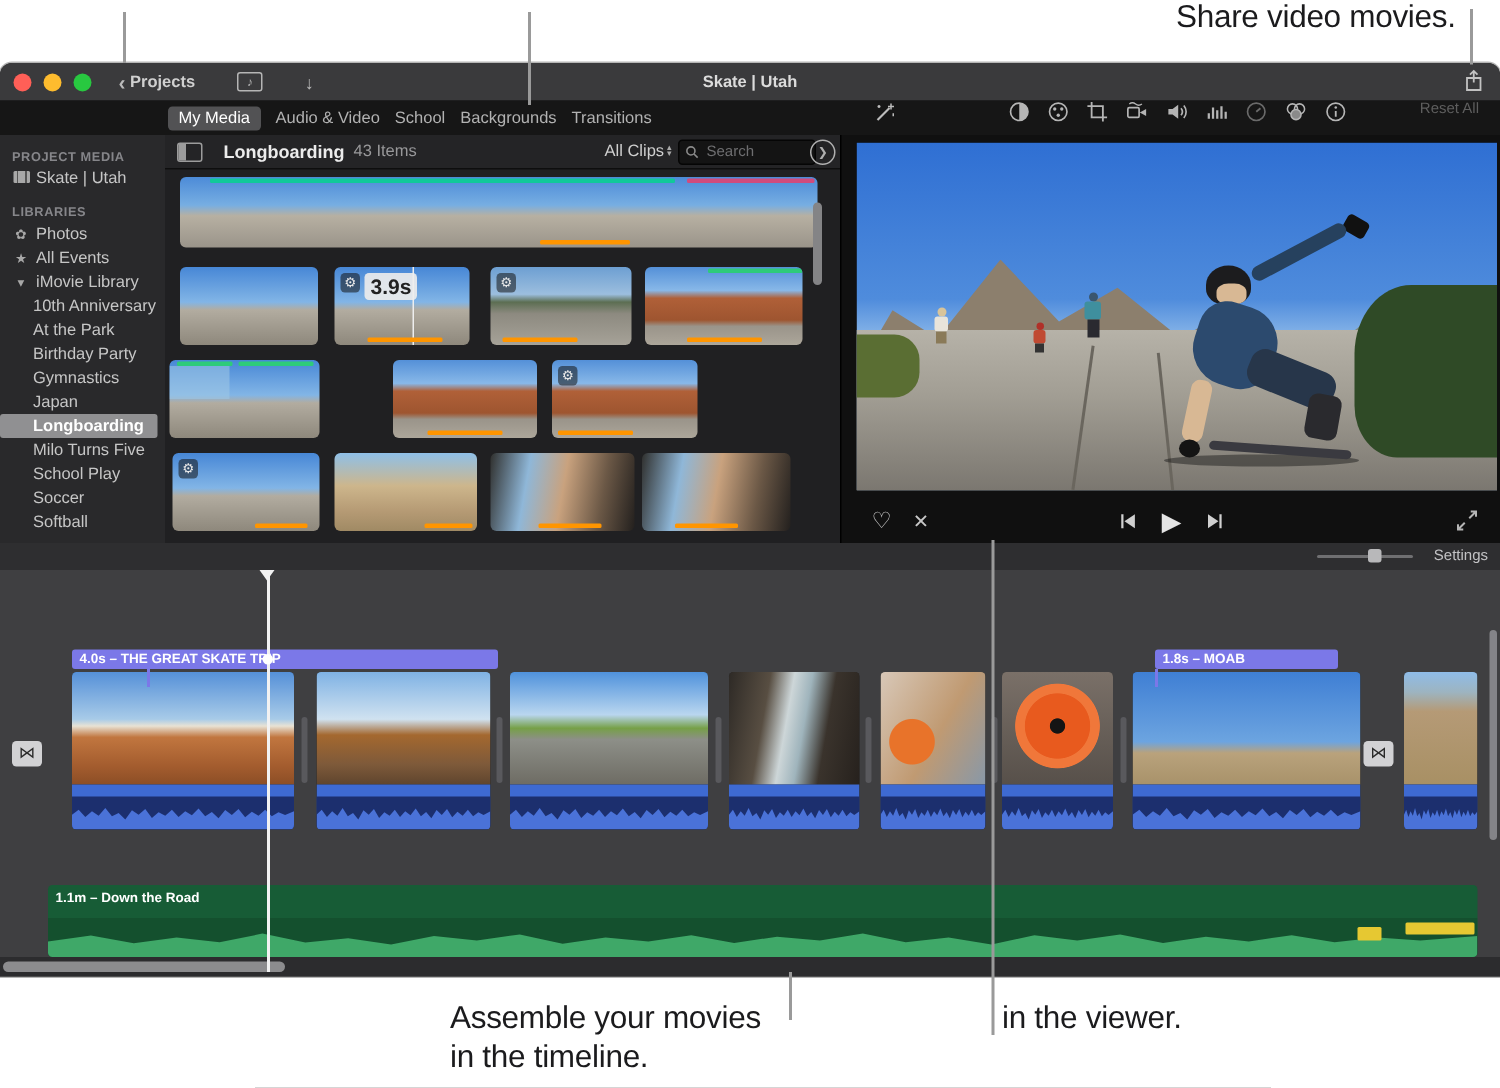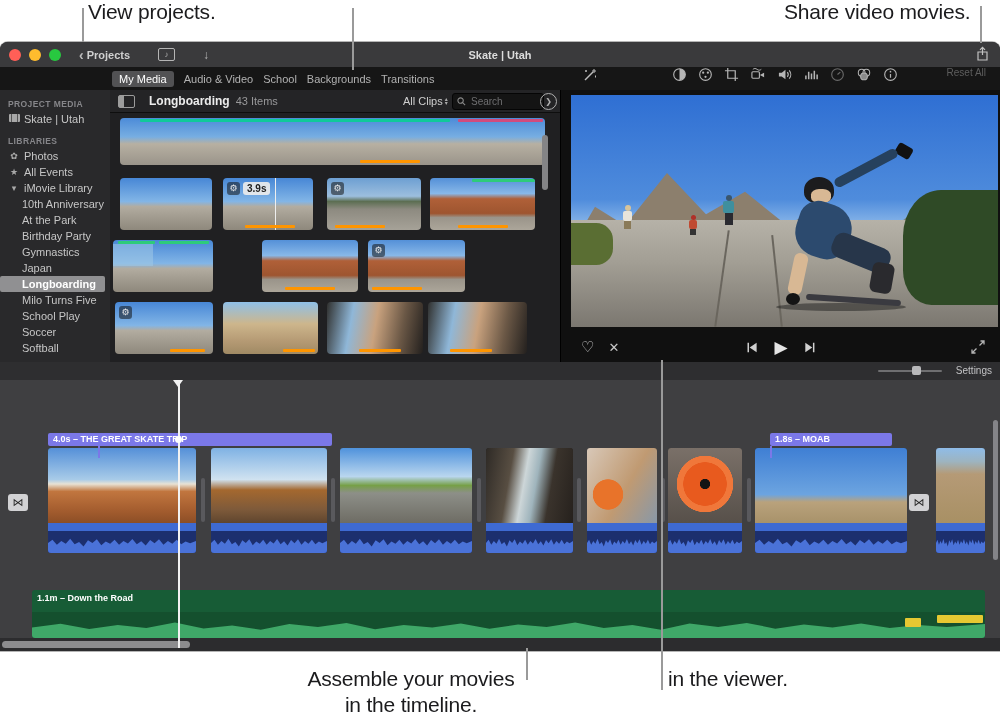--- a/index.html
+++ b/index.html
@@ -44,21 +44,21 @@
   .b-filter{position:absolute;left:293px;display:flex;align-items:center;font-size:11px;color:#cfcfcf;gap:2px;}
   .updown{display:inline-flex;flex-direction:column;line-height:4px;font-size:6px;color:#aaa;}
   .searchbox{position:absolute;left:342px;top:3px;width:82px;height:15px;background:#141414;border:1px solid #050505;border-radius:3px;display:flex;align-items:center;padding:0 4px;gap:3px;}
   .searchbox input{background:transparent;border:none;outline:none;color:#bbb;font-size:10px;width:60px;font-family:"Liberation Sans",sans-serif;}
   .searchbox input::placeholder{color:#6e6e70;}
   .appearance{position:absolute;left:430px;top:3px;width:15px;height:15px;border:1.4px solid #b0b0b0;border-radius:50%;color:#b0b0b0;font-size:8px;display:flex;align-items:center;justify-content:center;}
   .thumb{position:absolute;border-radius:4px;overflow:hidden;}
   .fav{position:absolute;height:3px;background:#ff9500;border-radius:1px;bottom:2px;}
   .range{position:absolute;height:3px;border-radius:1px;top:1px;}
   .badge-gear{position:absolute;left:4px;top:4px;width:13px;height:13px;background:rgba(20,20,20,.55);border-radius:3px;color:#e8e8e8;font-size:9px;line-height:13px;text-align:center;}
-  .badge-dur{position:absolute;left:20px;top:4px;background:rgba(235,235,235,.92);color:#222;font-size:10px;font-weight:bold;border-radius:3px;padding:1px 4px;}
+  .badge-dur{position:absolute;left:20px;top:4px;background:rgba(235,235,235,.92);color:#222;font-size:14px;font-weight:bold;border-radius:3px;padding:1px 4px;}
   .vscroll{position:absolute;width:6px;background:#848486;border-radius:3px;}
   
   .ph-strip{background:linear-gradient(180deg,#4c8bd8 0%,#77aee2 40%,#b7b0a2 55%,#9a948a 100%);}
   .ph-skate{background:linear-gradient(180deg,#4787d6 0%,#82b5e6 45%,#b2aca0 55%,#8e887c 100%);}
   .ph-hill{background:linear-gradient(180deg,#6d9fd2 0%,#9cbede 35%,#5c6e52 45%,#8d8a80 60%,#a6a298 100%);}
   .ph-redrock{background:linear-gradient(180deg,#5490d8 0%,#88b8e8 30%,#b06038 40%,#9e5530 68%,#9a948a 76%,#aca69a 100%);}
   .ph-monument{background:linear-gradient(180deg,#5590d8 0%,#a8cbe8 42%,#e8e2d4 48%,#c1763f 58%,#a35c2e 84%,#8c4e26 100%);}
   .ph-canyon{background:linear-gradient(180deg,#7fb2e4 0%,#d0e2f0 42%,#a4682f 56%,#7e5a3a 82%,#5f452e 100%);}
   .ph-road{background:linear-gradient(180deg,#4f92dc 0%,#b9d6ef 38%,#76a047 50%,#8d8f88 60%,#6e6c64 100%);}
   .ph-car{background:linear-gradient(100deg,#2e2a26 0%,#584e42 28%,#cdd6d8 44%,#9fb4bc 56%,#3a332c 72%,#26211d 100%);}
@@ -111,29 +111,28 @@
   .playhead-tri{position:absolute;left:173px;top:0;width:0;height:0;border-left:5.5px solid rgba(0,0,0,0);border-right:5.5px solid rgba(0,0,0,0);border-top:7px solid #f2f2f2;z-index:41;}
   .pdot{position:absolute;left:175px;top:56px;width:7px;height:7px;background:#fff;border-radius:50%;z-index:42;}
   .pdesc{position:absolute;width:1.5px;background:#7b78e8;z-index:5;}
   svg{display:block;}
 </style>
 </head>
 <body>
 
 <div class="stage">
 
-  <div class="callout" style="left:88px;top:0;">View projects.</div>
   <div class="callout" style="left:784px;top:0;">Share video movies.</div>
   <div class="callout-line" style="left:82px;top:8px;height:34px;"></div>
   <div class="callout-line" style="left:352px;top:8px;height:62px;"></div>
   <div class="callout-line" style="left:980px;top:6px;height:37px;"></div>
   <div class="callout-line" style="left:526px;top:648px;height:32px;"></div>
   <div class="callout-line" style="left:661px;top:360px;height:330px;"></div>
 
-  <div class="callout" style="left:300px;top:666px;width:222px;text-align:center;line-height:26px;">
+  <div class="callout" style="left:300px;top:666px;width:222px;text-align:left;line-height:26px;">
     <div>Assemble your movies</div>
     <div>in the timeline.</div>
   </div>
   <div class="callout" style="left:668px;top:666px;line-height:26px;">
     <div>in the viewer.</div>
   </div>
 
   <div class="window">
 
     <div class="titlebar">

